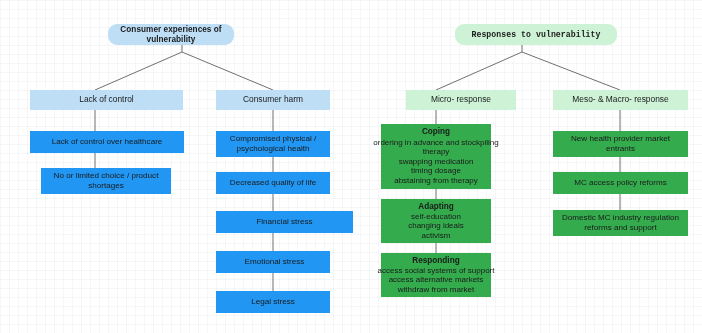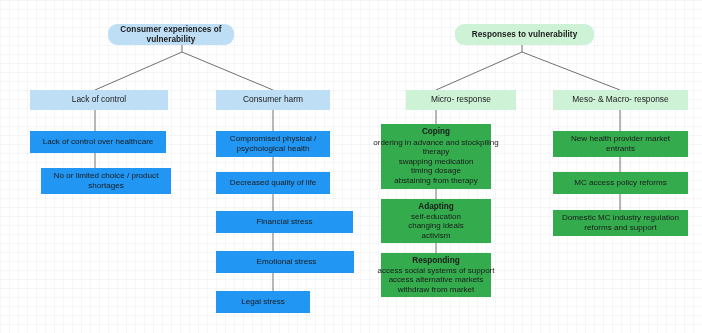--- a/index.html
+++ b/index.html
@@ -106,52 +106,52 @@
       <path d="M620 110 L620 131"></path>
       <path d="M620 157 L620 172"></path>
       <path d="M620 194 L620 210"></path>
     </g>
   </svg>
 
   <div class="node root-node" style="left:108px; top:24px; width:126px; height:21px; background:#bedef6;">
     <span class="txt">Consumer experiences of vulnerability</span>
   </div>
 
-  <div class="node cat-node" style="left:30px; top:90px; width:138px; height:20px; background:#bedef6;">
+  <div class="node cat-node" style="left:30px; top:90px; width:153px; height:20px; background:#bedef6;">
     <span class="txt">Lack of control</span>
   </div>
-  <div class="node leaf-node" style="left:30px; top:131px; width:136px; height:22px; background:#2196f3;">
+  <div class="node leaf-node" style="left:30px; top:131px; width:154px; height:22px; background:#2196f3;">
     <span class="txt">Lack of control over healthcare</span>
   </div>
   <div class="node leaf-node" style="left:41px; top:168px; width:130px; height:26px; background:#2196f3;">
     <span class="txt">No or limited choice / product
 shortages</span>
   </div>
 
   <div class="node cat-node" style="left:216px; top:90px; width:114px; height:20px; background:#bedef6;">
     <span class="txt">Consumer harm</span>
   </div>
   <div class="node leaf-node" style="left:216px; top:131px; width:114px; height:26px; background:#2196f3;">
     <span class="txt">Compromised physical /
 psychological health</span>
   </div>
   <div class="node leaf-node" style="left:216px; top:172px; width:114px; height:22px; background:#2196f3;">
     <span class="txt">Decreased quality of life</span>
   </div>
   <div class="node leaf-node" style="left:216px; top:211px; width:137px; height:22px; background:#2196f3;">
     <span class="txt">Financial stress</span>
   </div>
-  <div class="node leaf-node" style="left:216px; top:251px; width:138px; height:22px; background:#2196f3;padding-left:7px;">
+  <div class="node leaf-node" style="left:216px; top:251px; width:114px; height:22px; background:#2196f3;padding-left:7px;">
     <span class="txt">Emotional stress</span>
   </div>
-  <div class="node leaf-node" style="left:216px; top:291px; width:94px; height:22px; background:#2196f3;">
+  <div class="node leaf-node" style="left:216px; top:291px; width:114px; height:22px; background:#2196f3;">
     <span class="txt">Legal stress</span>
   </div>
 
-  <div class="node root-node" style="left:455px; top:24px; width:139px; height:21px; background:#cdf2d6;">
+  <div class="node root-node" style="left:455px; top:24px; width:162px; height:21px; background:#cdf2d6;font-family:Liberation Mono, monospace;">
     <span class="txt">Responses to vulnerability</span>
   </div>
 
   <div class="node cat-node" style="left:381px; top:90px; width:110px; height:20px; background:#cdf2d6;margin-left:25px;">
     <span class="txt">Micro- response</span>
   </div>
 
   <div class="node leaf-node" style="left:381px; top:124px; width:110px; height:65px; background:#34ab4d;">
     <span class="leaf-title">Coping</span>
     <span class="leaf-sub">

